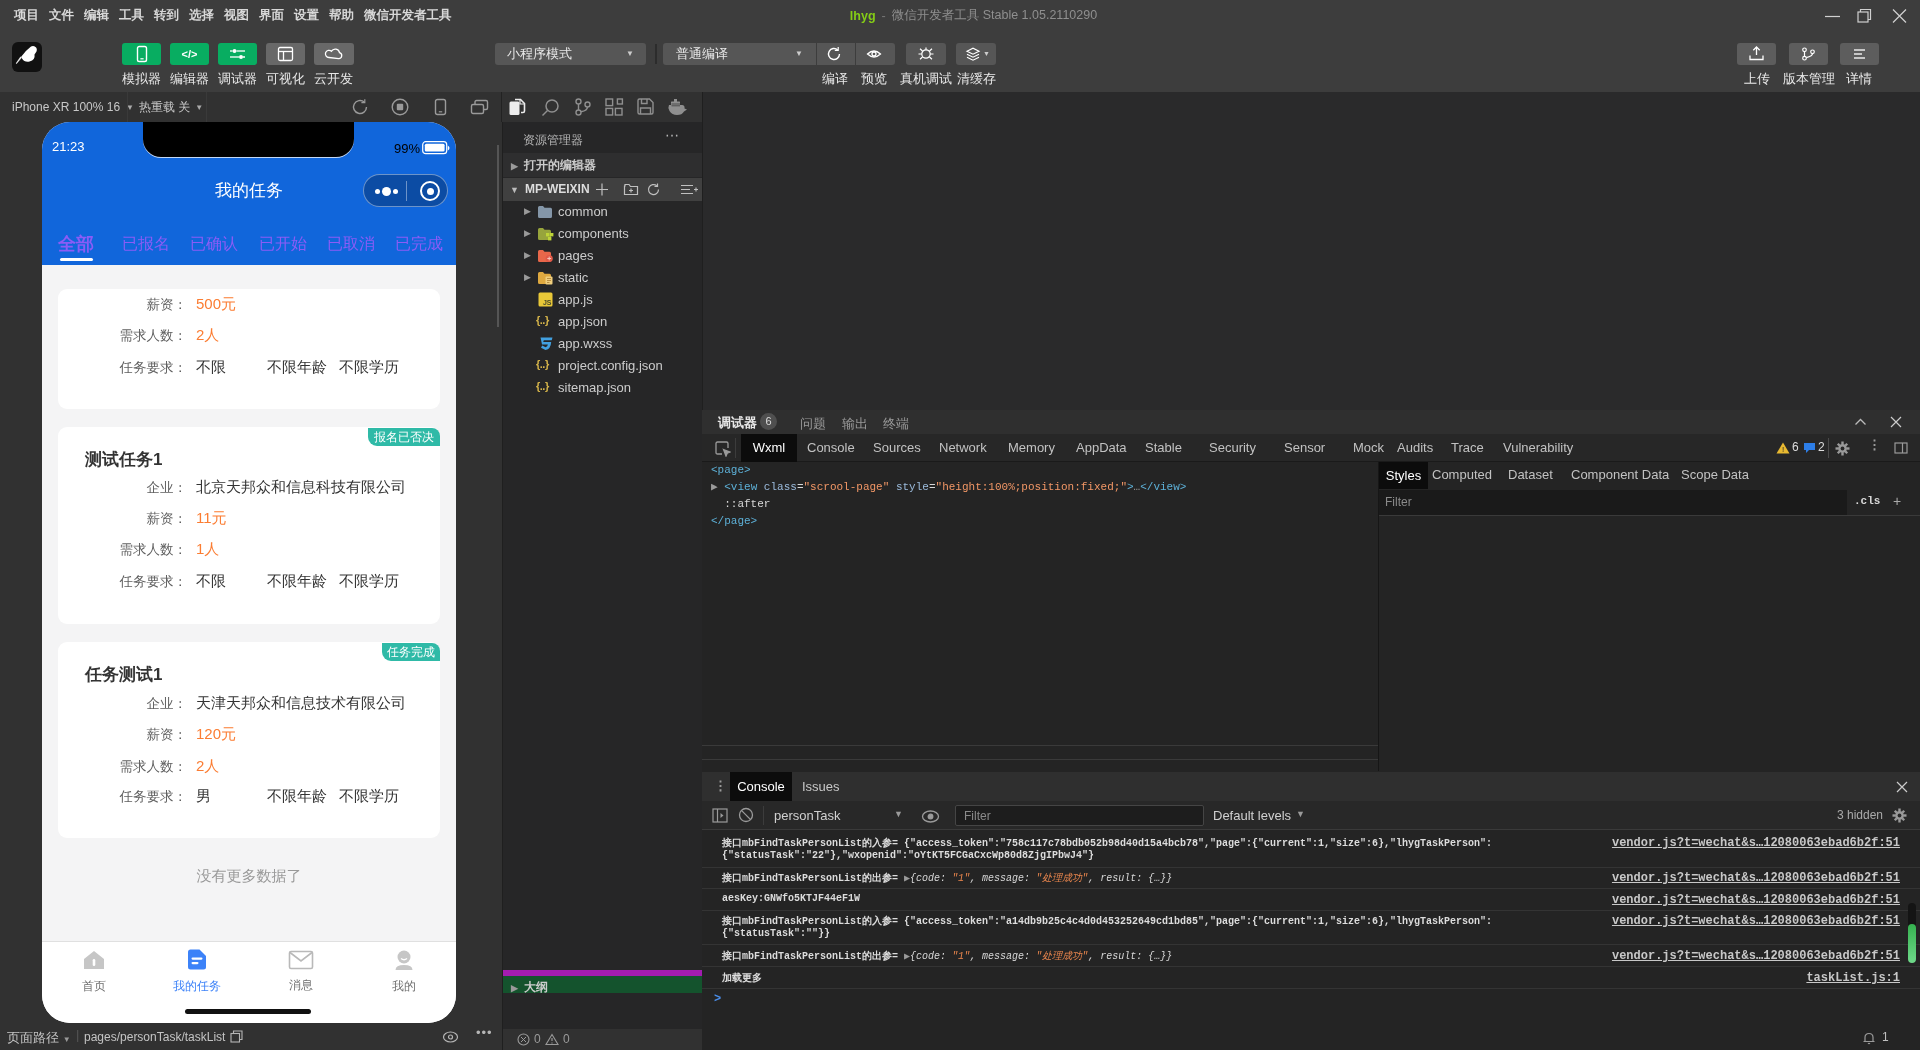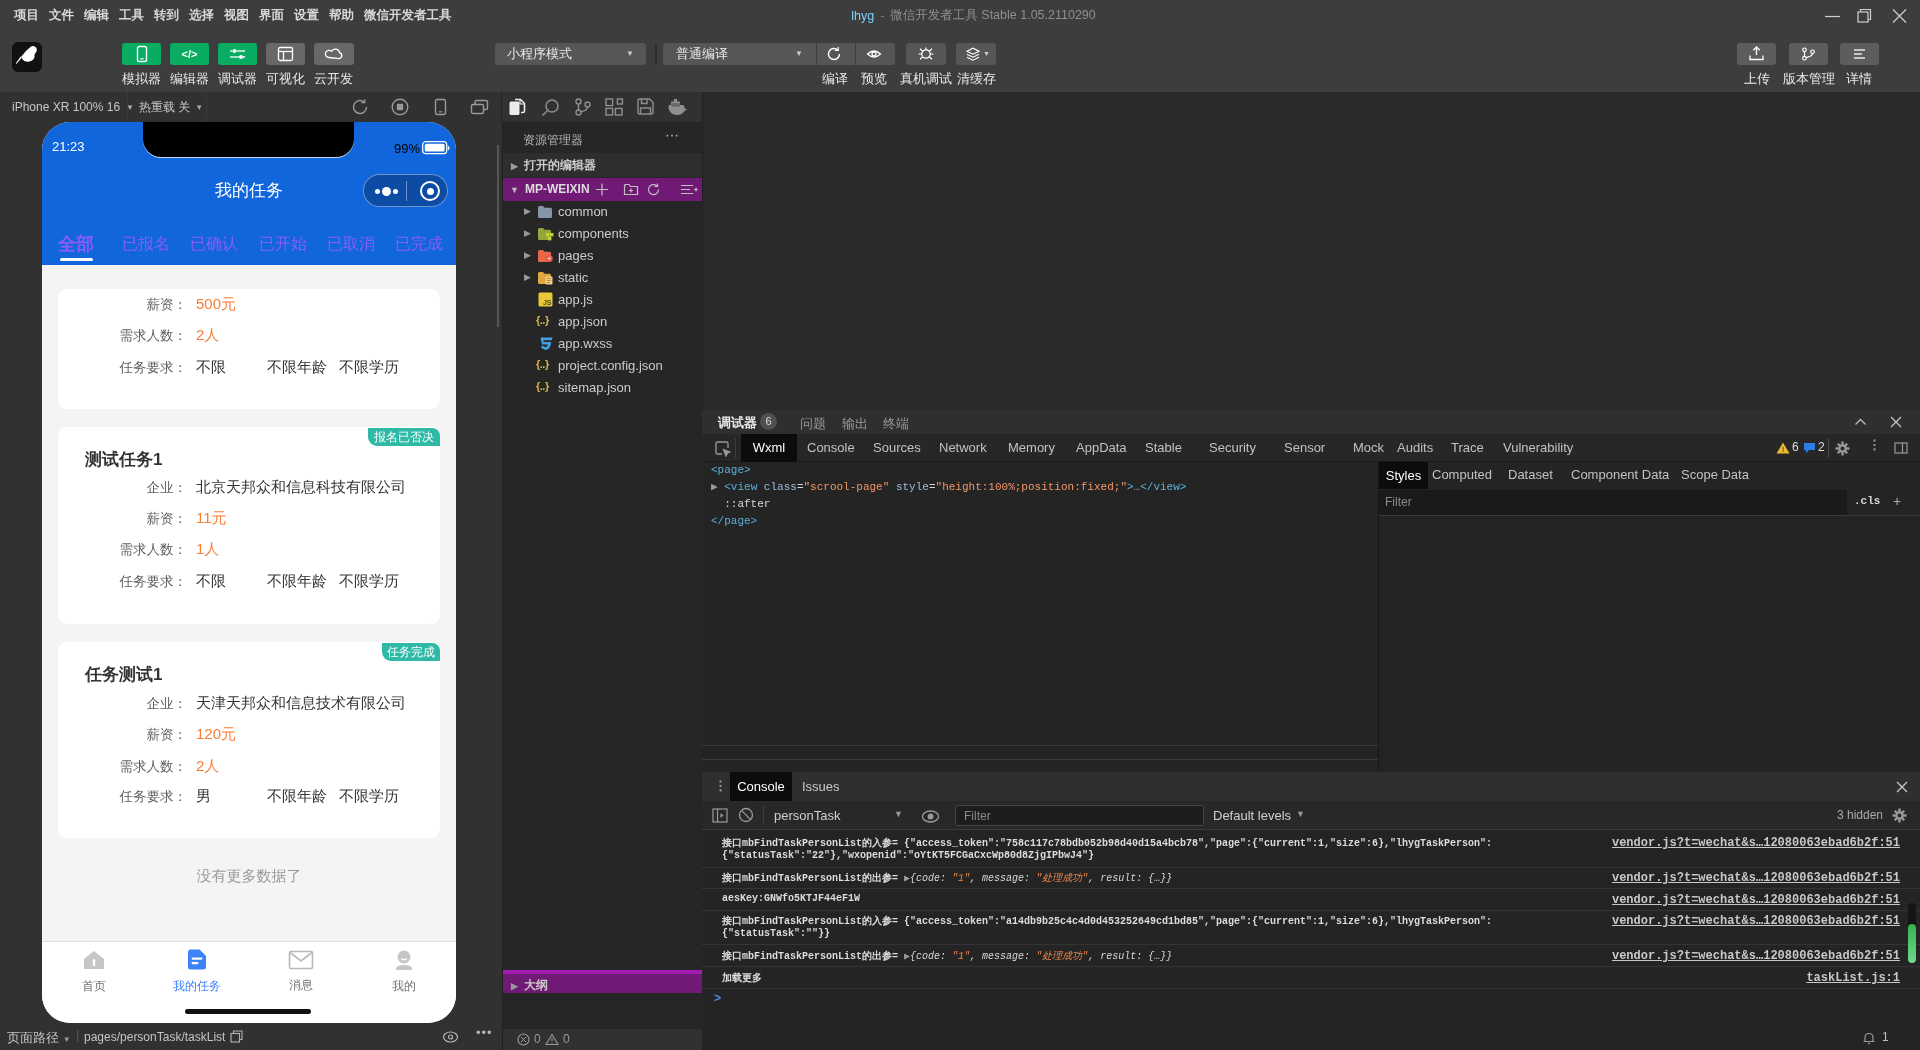--- a/index.html
+++ b/index.html
@@ -21,21 +21,21 @@
         <span>工具</span>
         <span>转到</span>
         <span>选择</span>
         <span>视图</span>
         <span>界面</span>
         <span>设置</span>
         <span>帮助</span>
         <span>微信开发者工具</span>
     </div>
     <div class="abs" style="left:0;top:0;width:1920px;height:31px;display:flex;align-items:center;justify-content:center;font-size:12.5px;color:#8f8f8f;padding-left:7px;pointer-events:none;">
-      <span style="color:#7dd3fc;font-weight:normal;margin-left:20px;">lhyg</span>
+      <span style="color:#84cc16;font-weight:bold;margin-left:20px;">lhyg</span>
         <span style="margin:0 6px;color:#777;">-</span>
         <span>微信开发者工具 Stable 1.05.2110290</span>
     </div>
     <svg class="abs" style="left:1822px;top:8px;" width="92" height="16" viewBox="0 0 92 16" fill="none" stroke="#d0d0d0" stroke-width="1.2">
       <line x1="3" y1="8.5" x2="18" y2="8.5"></line>
       <rect x="36" y="4" width="10" height="10"></rect>
       <path d="M38.5 4 L38.5 1.5 L48.5 1.5 L48.5 11.5 L46 11.5"></path>
       <path d="M71 1.5 L84 14.5 M84 1.5 L71 14.5"></path>
     </svg>
   </div>
@@ -349,21 +349,21 @@
       <div class="ptblab">我的</div>
     </div>
 
     <div class="abs" style="left:143px;top:887px;width:126px;height:5px;background:#111;border-radius:3px;"></div>
   </div>
 
   <div class="abs" id="explorer" style="left:502px;top:122px;width:200px;height:928px;background:#262627;border-left:1px solid #1f1f1f;">
     <div class="abs" style="left:20px;top:10px;color:#b4b4b4;font-size:12px;">资源管理器</div>
     <div class="abs" style="left:162px;top:5px;color:#b4b4b4;font-size:14px;letter-spacing:1px;">⋯</div>
     <div class="abs" style="left:0;top:31px;width:200px;height:24px;background:#2e2e2f;color:#cccccc;font-size:12px;font-weight:bold;line-height:24px;"><span style="color:#9a9a9a;font-size:9px;margin:0 6px 0 8px;">▶</span>打开的编辑器</div>
-    <div class="abs" style="left:0;top:56px;width:200px;height:23px;background:#701a75;color:#dddddd;font-size:12px;font-weight:bold;line-height:23px;"><span style="color:#bbb;font-size:9px;margin:0 6px 0 7px;">▼</span>MP-WEIXIN
+    <div class="abs" style="left:0;top:56px;width:200px;height:23px;background:#404040;color:#dddddd;font-size:12px;font-weight:bold;line-height:23px;"><span style="color:#bbb;font-size:9px;margin:0 6px 0 7px;">▼</span>MP-WEIXIN
       <svg class="abs" style="left:92px;top:4px;" width="104" height="15" viewBox="0 0 104 15" fill="none" stroke="#c0c0c0" stroke-width="1.2">
         <path d="M7 1.5 L7 13.5 M1 7.5 L13 7.5"></path>
         <path d="M30 4 L30 2.5 L34 2.5 L35.5 4.5 L42.5 4.5 L42.5 12.5 L29.5 12.5 L29.5 4 Z" fill="none"></path>
           <path d="M36 6.5 L36 10.5 M34 8.5 L38 8.5"></path>
         <path d="M63.5 7.5 a5 5 0 1 1 -1.7-3.7"></path>
           <path d="M62.5 1.5 L62.5 4.5 L59.5 4.5"></path>
         <path d="M86 3.5 L98 3.5 M86 7.5 L95 7.5 M86 11.5 L98 11.5 M101 5.5 L101 9.5 M99 7.5 L103 7.5" stroke-width="1.1"></path>
       </svg>
     </div>
 
@@ -421,21 +421,21 @@
       </div>
     <div class="etr" style="top:233px;">
         <span class="ebrace">{..}</span>
         <span class="etxt">project.config.json</span>
       </div>
     <div class="etr" style="top:255px;">
         <span class="ebrace">{..}</span>
         <span class="etxt">sitemap.json</span>
       </div>
 
-    <div class="abs" style="left:0;top:848px;width:200px;height:23px;background:#701a75;border-top:4px solid #a21caf;color:#cccccc;font-size:12px;font-weight:bold;line-height:23px;"><span style="color:#9a9a9a;font-size:9px;margin:0 6px 0 8px;">▶</span>大纲</div>
+    <div class="abs" style="left:0;top:848px;width:200px;height:23px;background:#14532d;border-top:6px solid #a21caf;color:#cccccc;font-size:12px;font-weight:bold;line-height:23px;"><span style="color:#9a9a9a;font-size:9px;margin:0 6px 0 8px;">▶</span>大纲</div>
 
     <div class="abs" style="left:0;top:907px;width:200px;height:21px;background:#313131;color:#9a9a9a;font-size:12px;line-height:21px;">
       <svg class="abs" style="left:14px;top:4px;" width="13" height="13" viewBox="0 0 13 13" fill="none" stroke="#9a9a9a" stroke-width="1.1">
           <circle cx="6.5" cy="6.5" r="5.5"></circle>
           <path d="M4 4 L9 9 M9 4 L4 9" stroke-width="1"></path>
         </svg>
       <span class="abs" style="left:31px;">0</span>
       <svg class="abs" style="left:42px;top:4px;" width="14" height="13" viewBox="0 0 14 13" fill="none" stroke="#9a9a9a" stroke-width="1.1">
           <path d="M7 1.5 L13 11.5 L1 11.5 Z"></path>
           <path d="M7 5 L7 8 M7 9.5 L7 10.5" stroke-width="1.2"></path>

